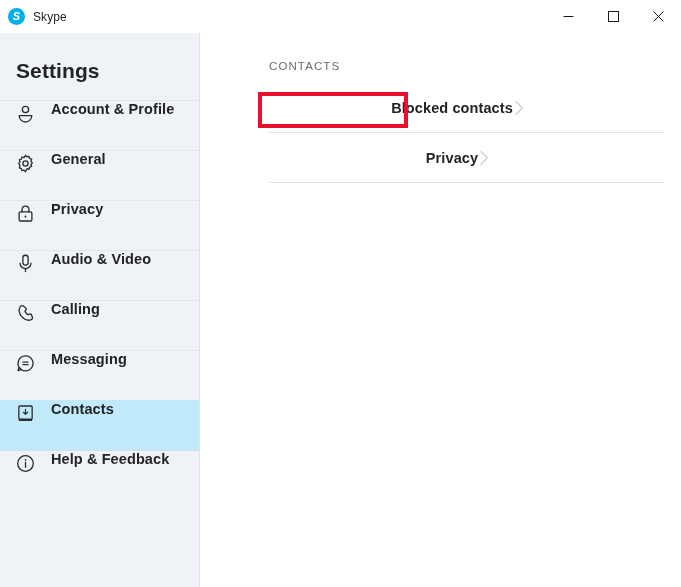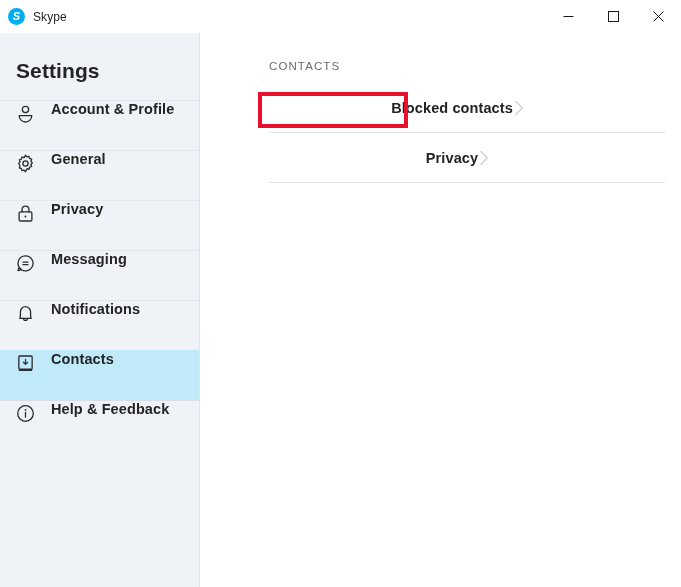--- a/index.html
+++ b/index.html
@@ -259,41 +259,50 @@
           <svg width="21" height="21" viewBox="0 0 24 24" fill="none" stroke="#2b2b33" stroke-width="1.5" stroke-linecap="round" stroke-linejoin="round">
             <rect x="4.7" y="10.2" width="14.6" height="10.4" rx="1.6"></rect>
             <path d="M8.1 10.2V7.4a3.9 3.9 0 0 1 7.8 0v2.8"></path>
             <circle cx="12" cy="15.4" r="1.1" fill="#2b2b33" stroke="none"></circle>
           </svg>
         </span>
         <span class="nav-label">Privacy</span>
       </div>
 
 
-
+      <div class="nav-item">
+        <span class="nav-icon">
+          <svg width="21" height="21" viewBox="0 0 24 24" fill="none" stroke="#2b2b33" stroke-width="1.5" stroke-linecap="round" stroke-linejoin="round">
+            <rect x="9" y="2.6" width="6" height="11.2" rx="3"></rect>
+            <path d="M5.8 11.6a6.2 6.2 0 0 0 12.4 0"></path>
+            <path d="M12 17.8v3.4"></path>
+          </svg>
+        </span>
+        <span class="nav-label">Audio &amp; Video</span>
+      </div>
+
+      <div class="nav-item">
+        <span class="nav-icon">
+          <svg width="21" height="21" viewBox="0 0 24 24" fill="none" stroke="#2b2b33" stroke-width="1.5" stroke-linecap="round" stroke-linejoin="round">
+            <path d="M9.2 3.2c-1.6-.6-3 .3-3.6 1.6-1.6 3.5-.6 7.6 2.2 10.8 2.8 3.2 6.9 4.8 10.3 3.6 1.4-.5 2.2-1.9 1.7-3.3l-.9-2.3c-.3-.8-1.2-1.2-2-.9l-2 .7c-1.5-.9-2.7-2.2-3.5-3.8l1.2-1.7c.5-.7.4-1.7-.3-2.2z"></path>
+          </svg>
+        </span>
+        <span class="nav-label">Calling</span>
+      </div>
 
       <div class="nav-item">
         <span class="nav-icon">
           <svg width="21" height="21" viewBox="0 0 24 24" fill="none" stroke="#2b2b33" stroke-width="1.5" stroke-linecap="round" stroke-linejoin="round">
             <path d="M12 3.2a8.6 8.6 0 1 1 -7.3 13.1l-1.3 3.8 3.9-1.2A8.6 8.6 0 0 1 12 3.2z"></path>
             <path d="M9.1 10.3h5.8M9.1 13.4h5.8" stroke-width="1.4"></path>
           </svg>
         </span>
         <span class="nav-label">Messaging</span>
       </div>
 
-      <div class="nav-item">
-        <span class="nav-icon">
-          <svg width="21" height="21" viewBox="0 0 24 24" fill="none" stroke="#2b2b33" stroke-width="1.5" stroke-linecap="round" stroke-linejoin="round">
-            <path d="M5.6 17.6c0-1 .6-1.2.6-3.4V10a5.8 5.8 0 0 1 11.6 0v4.2c0 2.2.6 2.4.6 3.4z"></path>
-            <path d="M9.8 17.6a2.2 2.2 0 0 0 4.4 0"></path>
-          </svg>
-        </span>
-        <span class="nav-label">Notifications</span>
-      </div>
 
       <div class="nav-item selected">
         <span class="nav-icon">
           <svg width="21" height="21" viewBox="0 0 24 24" fill="none" stroke="#2b2b33" stroke-width="1.5" stroke-linecap="round" stroke-linejoin="round">
             <rect x="4.4" y="3.4" width="15.2" height="15.2" rx="1.2"></rect>
             <path d="M4.4 18.6h15.2v1.6a.4.4 0 0 1 -.4.4H4.8a.4.4 0 0 1 -.4-.4z" fill="#2b2b33" stroke="none"></path>
             <path d="M12 7.4v5.4M9.6 10.6L12 13l2.4-2.4" stroke-width="1.4"></path>
           </svg>
         </span>
         <span class="nav-label">Contacts</span>

